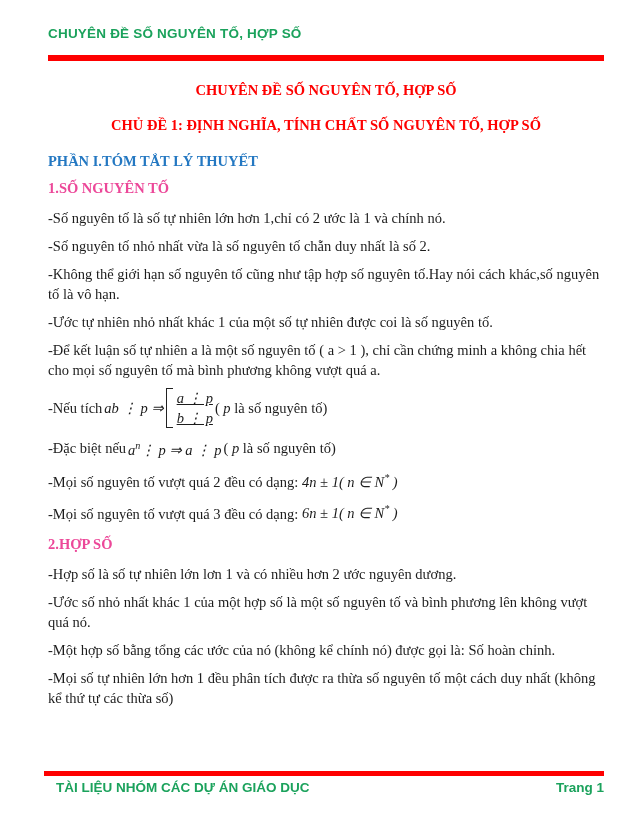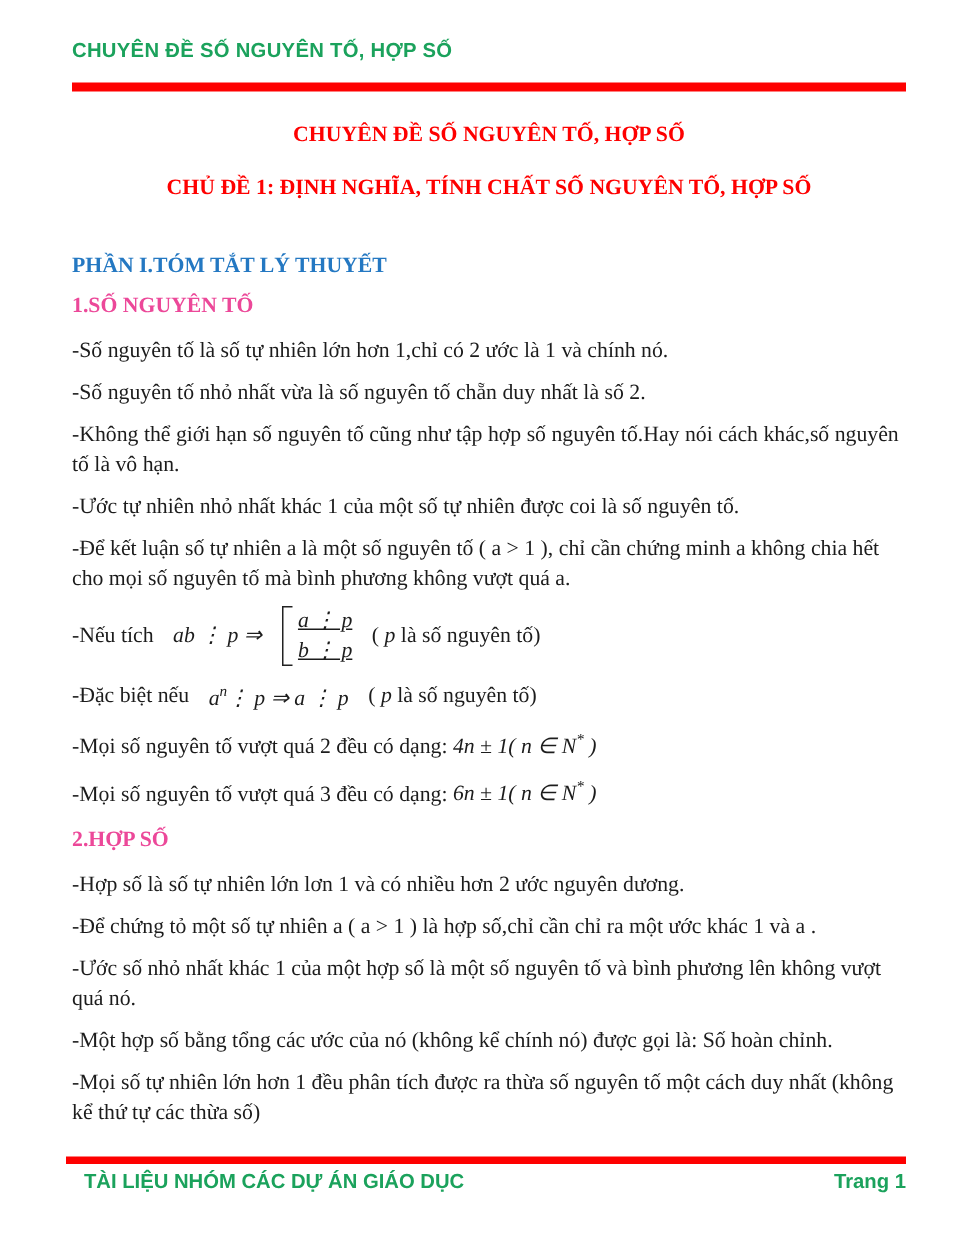--- a/index.html
+++ b/index.html
@@ -36,35 +36,35 @@
   
   .content{
     position:absolute;left:48px;right:40px;top:70px;
   }
   .doc-title{
     text-align:center;font-weight:bold;color:#fe0000;
     font-size:14.5px;margin:6px 0 0 0;line-height:29px;
   }
   .part-heading{
     color:#2478c2;font-weight:bold;font-size:14.5px;
-    margin:24px 0 0 0;line-height:27px;
+    margin:8px 0 0 0;line-height:27px;
   }
   .sec-heading{
     color:#ec4899;font-weight:bold;font-size:14.5px;
     margin:0 0 0 0;line-height:27px;
   }
   .para{
     font-size:14.5px;line-height:20px;margin:0 0 8px 0;
   }
   .sec1-body{margin-top:6px;}
   .mvar{font-style:italic;}
   .math{font-style:italic;}
   sup.star{font-size:.7em;vertical-align:super;}
   .formula-row{
-    display:flex;align-items:center;gap:13px;flex-wrap:nowrap;
+    display:flex;align-items:center;gap:2px;flex-wrap:nowrap;
     margin:2px 0 8px 0;
   }
   .cases{display:inline-flex;align-items:center;}
   .bracket{
     display:inline-block;width:6px;align-self:stretch;
     border-left:1.5px solid #222;border-top:1.5px solid #222;border-bottom:1.5px solid #222;
     margin-right:4px;
   }
   .case-col{display:inline-flex;flex-direction:column;line-height:20px;text-decoration:underline;}
   .sfx{white-space:nowrap;}
@@ -129,21 +129,20 @@
         <span>-Mọi số nguyên tố vượt quá 3 đều có dạng:</span>
         <span class="math"><span>6n ± 1( n ∈ N</span><sup class="star">*</sup><span> )</span></span>
       </p>
 
     </div>
 
     <div class="sec-heading">2.HỢP SỐ</div>
 
     <div class="sec1-body">
       <p class="para">-Hợp số là số tự nhiên lớn lơn 1 và có nhiều hơn 2 ước nguyên dương.</p>
-      <p class="para">-Để chứng tỏ một số tự nhiên a ( a &gt; 1 ) là hợp số,chỉ cần chỉ ra một ước khác 1 và a .</p>
       <p class="para">-Ước số nhỏ nhất khác 1 của một hợp số là một số nguyên tố và bình phương lên không vượt quá nó.</p>
       <p class="para">-Một hợp số bằng tổng các ước của nó (không kể chính nó) được gọi là: Số hoàn chỉnh.</p>
       <p class="para">-Mọi số tự nhiên lớn hơn 1 đều phân tích được ra thừa số nguyên tố một cách duy nhất (không kể thứ tự các thừa số)</p>
     </div>
 
   </div>
 
   <div class="ftr-rule"></div>
   <div class="ftr">
     <span>TÀI LIỆU NHÓM CÁC DỰ ÁN GIÁO DỤC</span>

